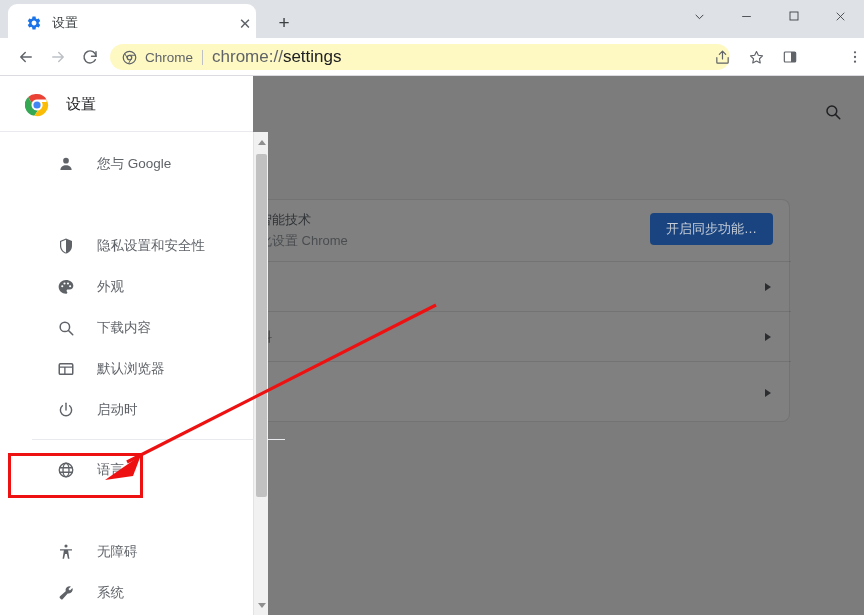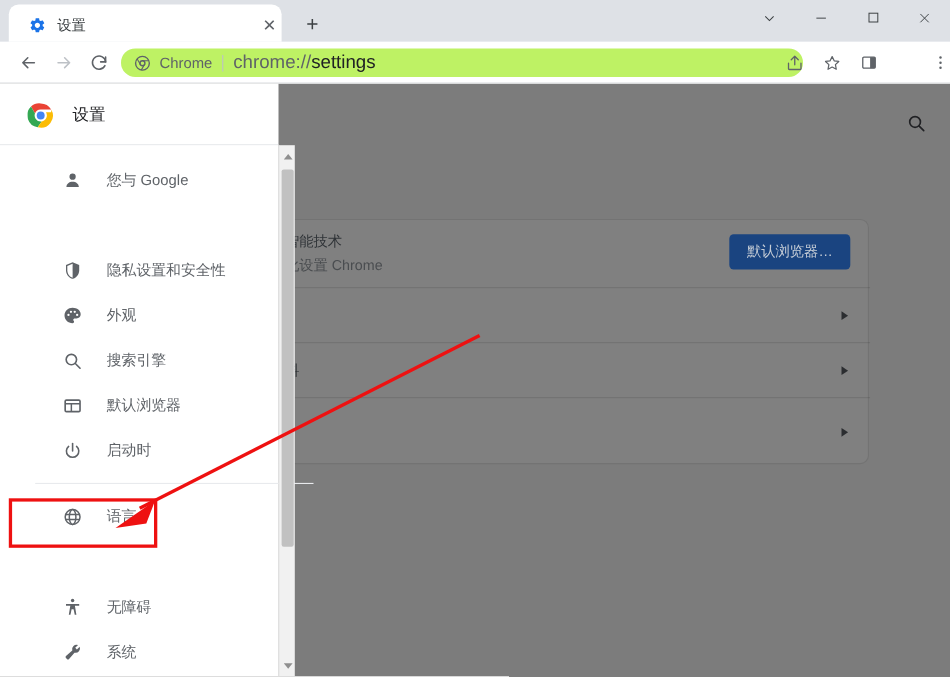--- a/index.html
+++ b/index.html
@@ -62,21 +62,21 @@
     display: flex; align-items: center; justify-content: center;
     color: #5f6368;
   }
   .nav-back  { left: 14px; }
   .nav-fwd   { left: 46px; color: #bdc1c6; }
   .nav-rel   { left: 78px; }
 
   .omnibox {
     position: absolute; left: 110px; top: 6px;
     width: 620px; height: 26px;
-    background: #bef264;
+    background: #fef9c3;
     border-radius: 13px;
     display: flex; align-items: center;
   }
   .omni-icon { margin-left: 12px; width: 15px; height: 15px; display:flex; }
   .omni-brand {
     margin-left: 8px; font-size: 13.5px; color: #5f6368;
   }
   .omni-sep {
     margin-left: 9px; width: 1px; height: 15px; background: #bdc1c6;
   }
@@ -353,21 +353,21 @@
       <svg width="18" height="18" viewBox="0 0 24 24" fill="none" stroke="#202124" stroke-width="2" stroke-linecap="round">
         <circle cx="10.5" cy="10.5" r="6.5"></circle>
         <path d="M15.5 15.5L21 21"></path>
       </svg>
     </div>
 
     <div class="card">
       <div class="card-row r1">
         <div class="acct-line1">智能技术</div>
         <div class="acct-line2">化设置 Chrome</div>
-        <div class="sync-btn">默认浏览器…</div>
+        <div class="sync-btn">开启同步功能…</div>
       </div>
       <div class="card-row r2">
         <div class="row-label"></div>
         <div class="row-arrow"></div>
       </div>
       <div class="card-row r3">
         <div class="row-label">料</div>
         <div class="row-arrow"></div>
       </div>
       <div class="card-row r4">
@@ -428,21 +428,21 @@
           <span class="sb-lbl">外观</span>
         </div>
 
         <div class="sb-item" style="top:175px">
           <span class="sb-ico">
             <svg width="18" height="18" viewBox="0 0 24 24" fill="none" stroke="#5f6368" stroke-width="2" stroke-linecap="round">
               <circle cx="10.5" cy="10.5" r="6.3"></circle>
                 <path d="M15.3 15.3L21 21"></path>
             </svg>
           </span>
-          <span class="sb-lbl">搜索引擎</span>
+          <span class="sb-lbl">下载内容</span>
         </div>
 
         <div class="sb-item" style="top:216px">
           <span class="sb-ico">
             <svg width="18" height="18" viewBox="0 0 24 24" fill="none" stroke="#5f6368" stroke-width="2">
               <rect x="3" y="5" width="18" height="14" rx="1.5"></rect>
               <path d="M3 9.5h18M10.5 9.5V19" stroke-width="1.8"></path>
             </svg>
           </span>
           <span class="sb-lbl">默认浏览器</span>

